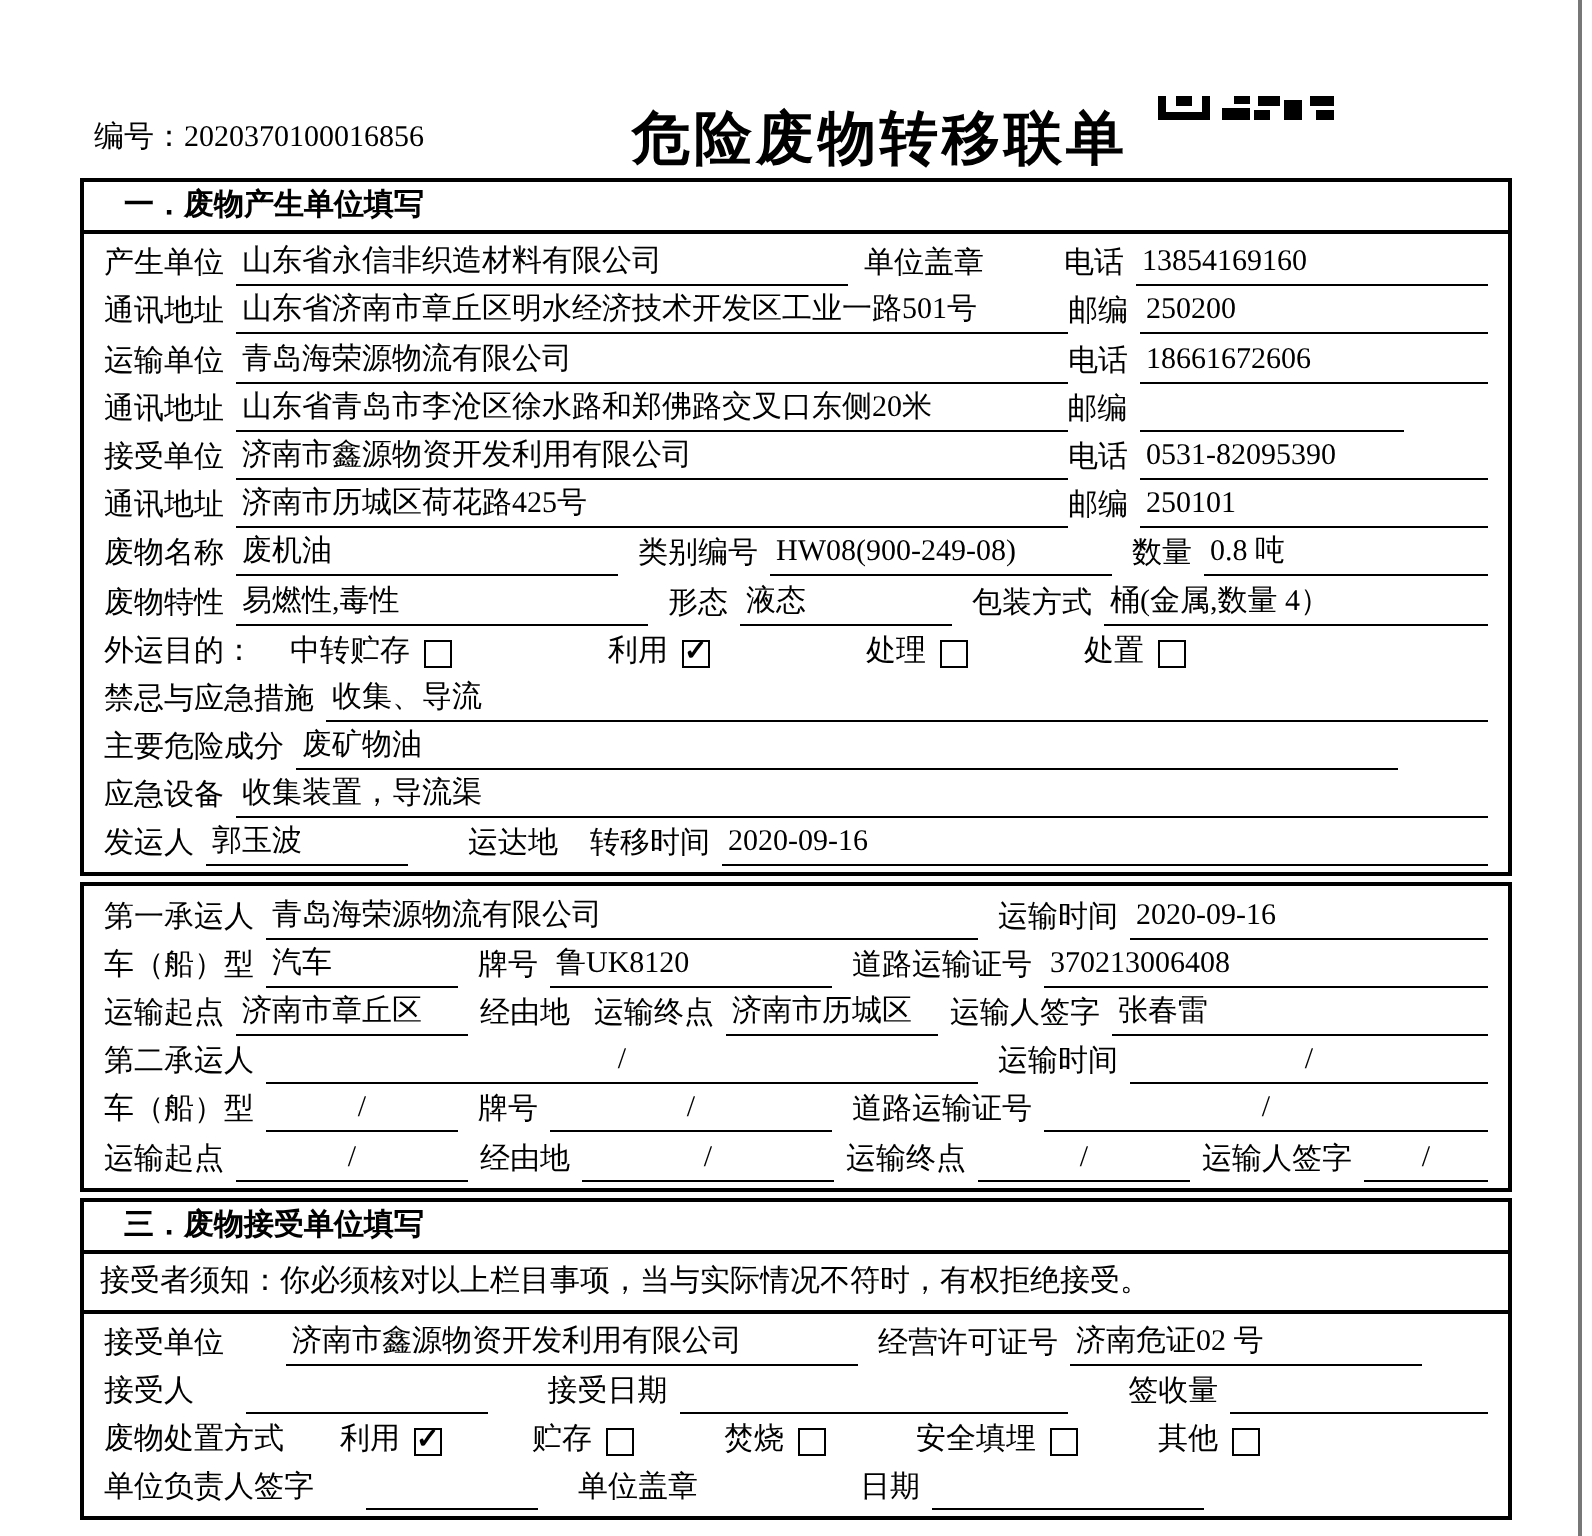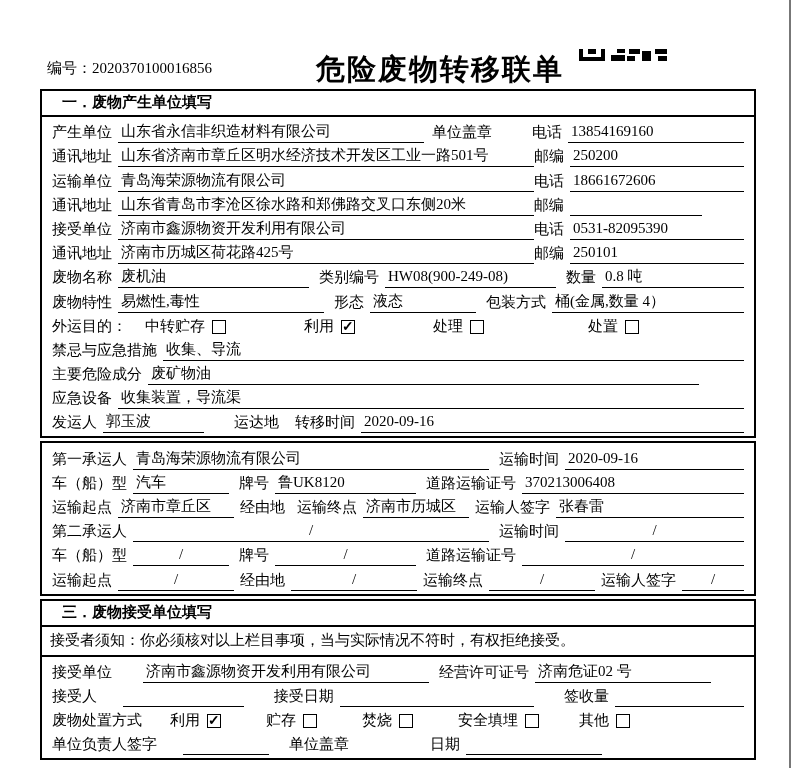--- a/index.html
+++ b/index.html
@@ -22,21 +22,21 @@
   .fx{flex:1 1 auto;}
   .w80{width:80px}.w90{width:90px}.w95{width:95px}.w100{width:100px}.w110{width:110px}
   .w120{width:120px}.w128{width:128px}.w130{width:130px}.w135{width:135px}.w140{width:140px}
   .w150{width:150px}.w165{width:165px}.w170{width:170px}.w185{width:185px}.w200{width:200px}
   .w230{width:230px}.w250{width:250px}.w280{width:280px}.w300{width:300px}.w350{width:350px}
   .w415{width:415px}
   .mr42{margin-right:42px}.mr45{margin-right:45px}
   .ml6{margin-left:6px}.ml8{margin-left:8px}.ml10{margin-left:10px}.ml12{margin-left:12px}
   .ml20{margin-left:20px}.ml22{margin-left:22px}.ml25{margin-left:25px}.ml30{margin-left:30px}
   .ml40{margin-left:40px}.ml45{margin-left:45px}.ml75{margin-left:75px}.ml78{margin-left:78px}
-  .ml122{margin-left:104px}
+  .ml122{margin-left:58px}
   .opt{display:inline-flex;align-items:flex-end;line-height:21px;}
   .cb{display:inline-block;width:12px;height:12px;border:1.5px solid #000;margin-left:7px;
       margin-bottom:3px;position:relative;}
   .cb.checked::after{content:"✓";position:absolute;left:0px;top:-5px;font-size:14px;font-weight:bold;}
 </style>
 </head>
 <body>
 
 <div class="page">
 

